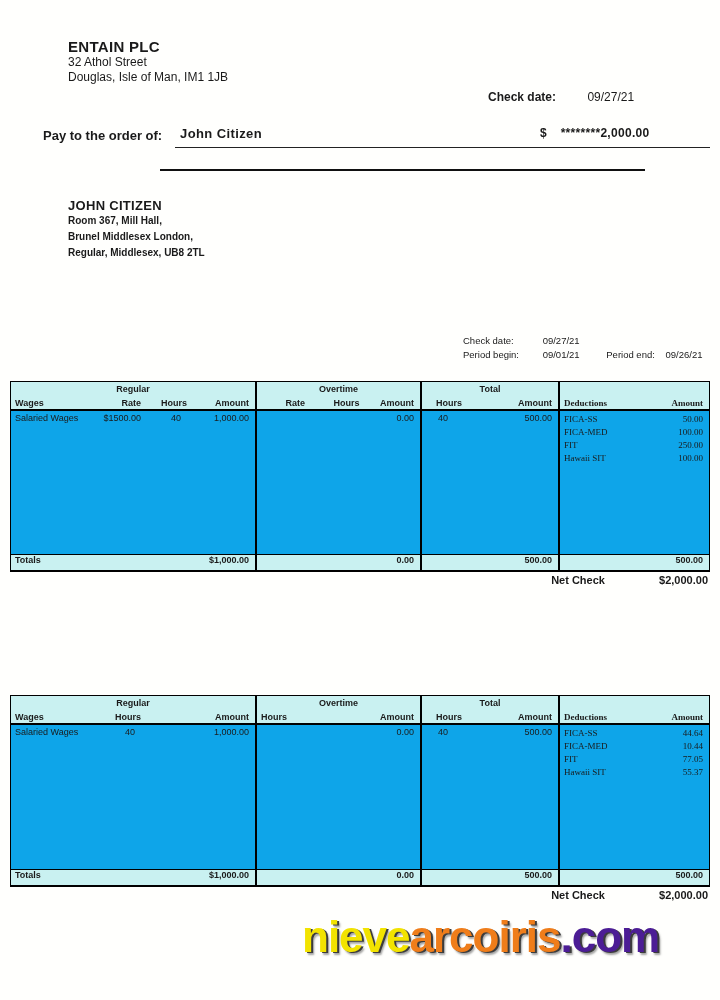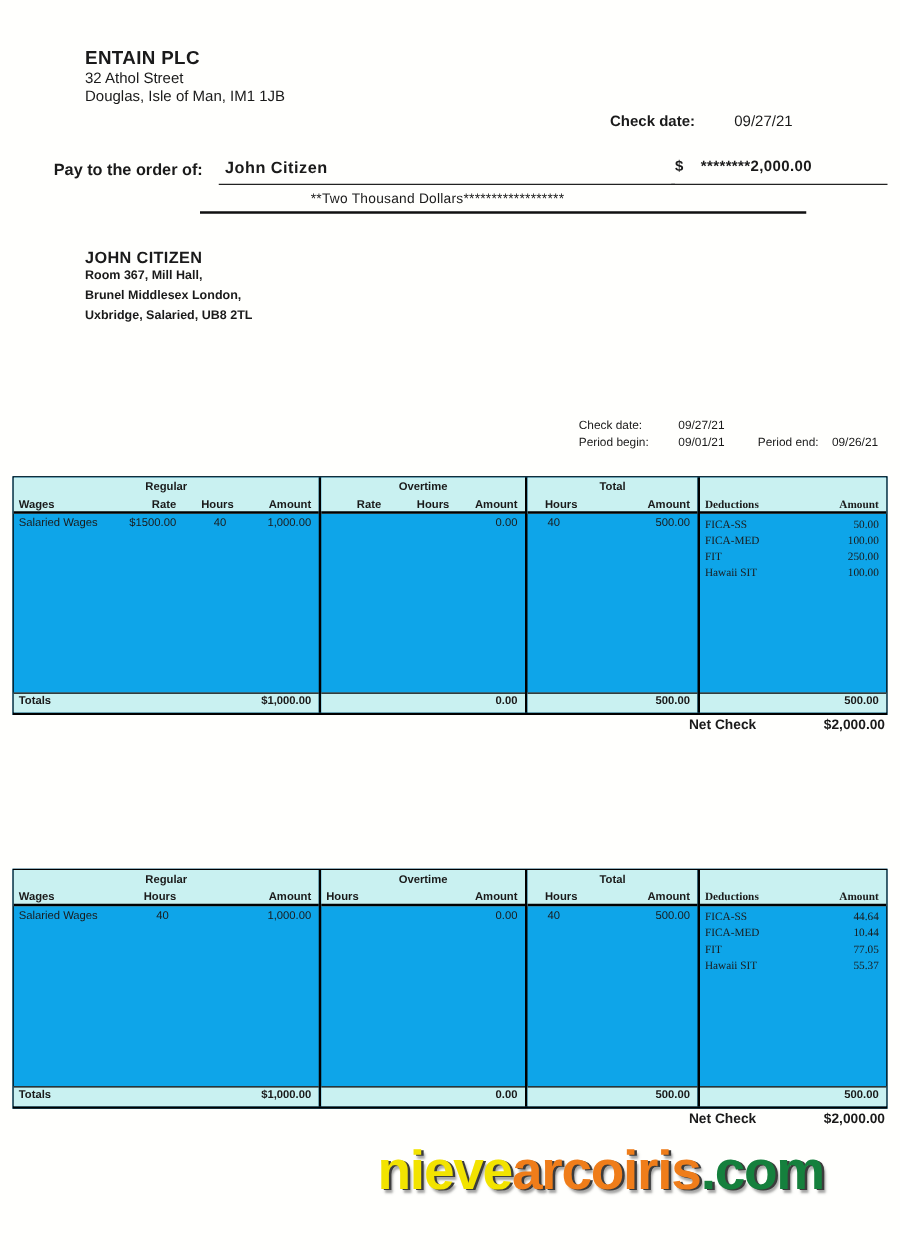--- a/index.html
+++ b/index.html
@@ -48,21 +48,21 @@
   .dedrow{line-height:13px;}
   
   .netcheck{font-size:11px;font-weight:bold;text-align:right;}
   .netcheck .nc-amt{display:inline-block;width:100px;text-align:right;}
   .ytd-title{font-size:11.5px;font-weight:bold;text-align:center;}
   
   .logo{font-size:44px;font-weight:bold;letter-spacing:-1px;white-space:nowrap;
         text-shadow:2px 1px 0 #3c3c3c,3px 3px 2px #55555588;}
   .logo .l1{color:#f2e300;}
   .logo .l2{color:#ef7d1a;}
-  .logo .l3{color:#15803d;}
+  .logo .l3{color:#4c1d95;}
 </style>
 </head>
 <body>
 
 <div class="page">
 
   <div class="abs" style="left:68px;top:38px;">
     <div class="company-name">ENTAIN PLC</div>
     <div class="addr-line">32 Athol Street</div>
     <div class="addr-line">Douglas, Isle of Man, IM1 1JB</div>
@@ -76,28 +76,27 @@
   <div class="abs payto-label" style="left:43px;top:128px;">Pay to the order of:</div>
   <div class="abs payee-name" style="left:180px;top:126px;">John Citizen</div>
   <div class="abs uline" style="left:175px;top:130px;width:365px;height:17px;"></div>
 
   <div class="abs amt-num" style="left:540px;top:126px;">
     <span>$</span>
     <span style="display:inline-block;margin-left:10px;">********2,000.00</span>
   </div>
   <div class="abs uline" style="left:537px;top:130px;width:173px;height:17px;"></div>
 
-  <div class="abs words" style="left:150px;top:153px;width:400px;">**Two Thousand Dollars******************</div>
   <div class="abs uline-thick" style="left:160px;top:152px;width:485px;height:17px;"></div>
 
   <div class="abs payee-block" style="left:68px;top:198px;">
     <div class="nm">JOHN CITIZEN</div>
     <div class="ln">Room 367, Mill Hall,</div>
     <div class="ln">Brunel Middlesex London,</div>
-    <div class="ln">Uxbridge, Salaried, UB8 2TL</div>
+    <div class="ln">Regular, Middlesex, UB8 2TL</div>
   </div>
 
   <div class="abs stub-hdr" style="left:463px;top:335px;">
     <div>
       <span style="width:72px;">Check date:</span>
       <span style="margin-left:5px;">09/27/21</span>
     </div>
     <div style="margin-top:3px;">
       <span style="width:72px;">Period begin:</span>
       <span style="margin-left:5px;">09/01/21</span>

